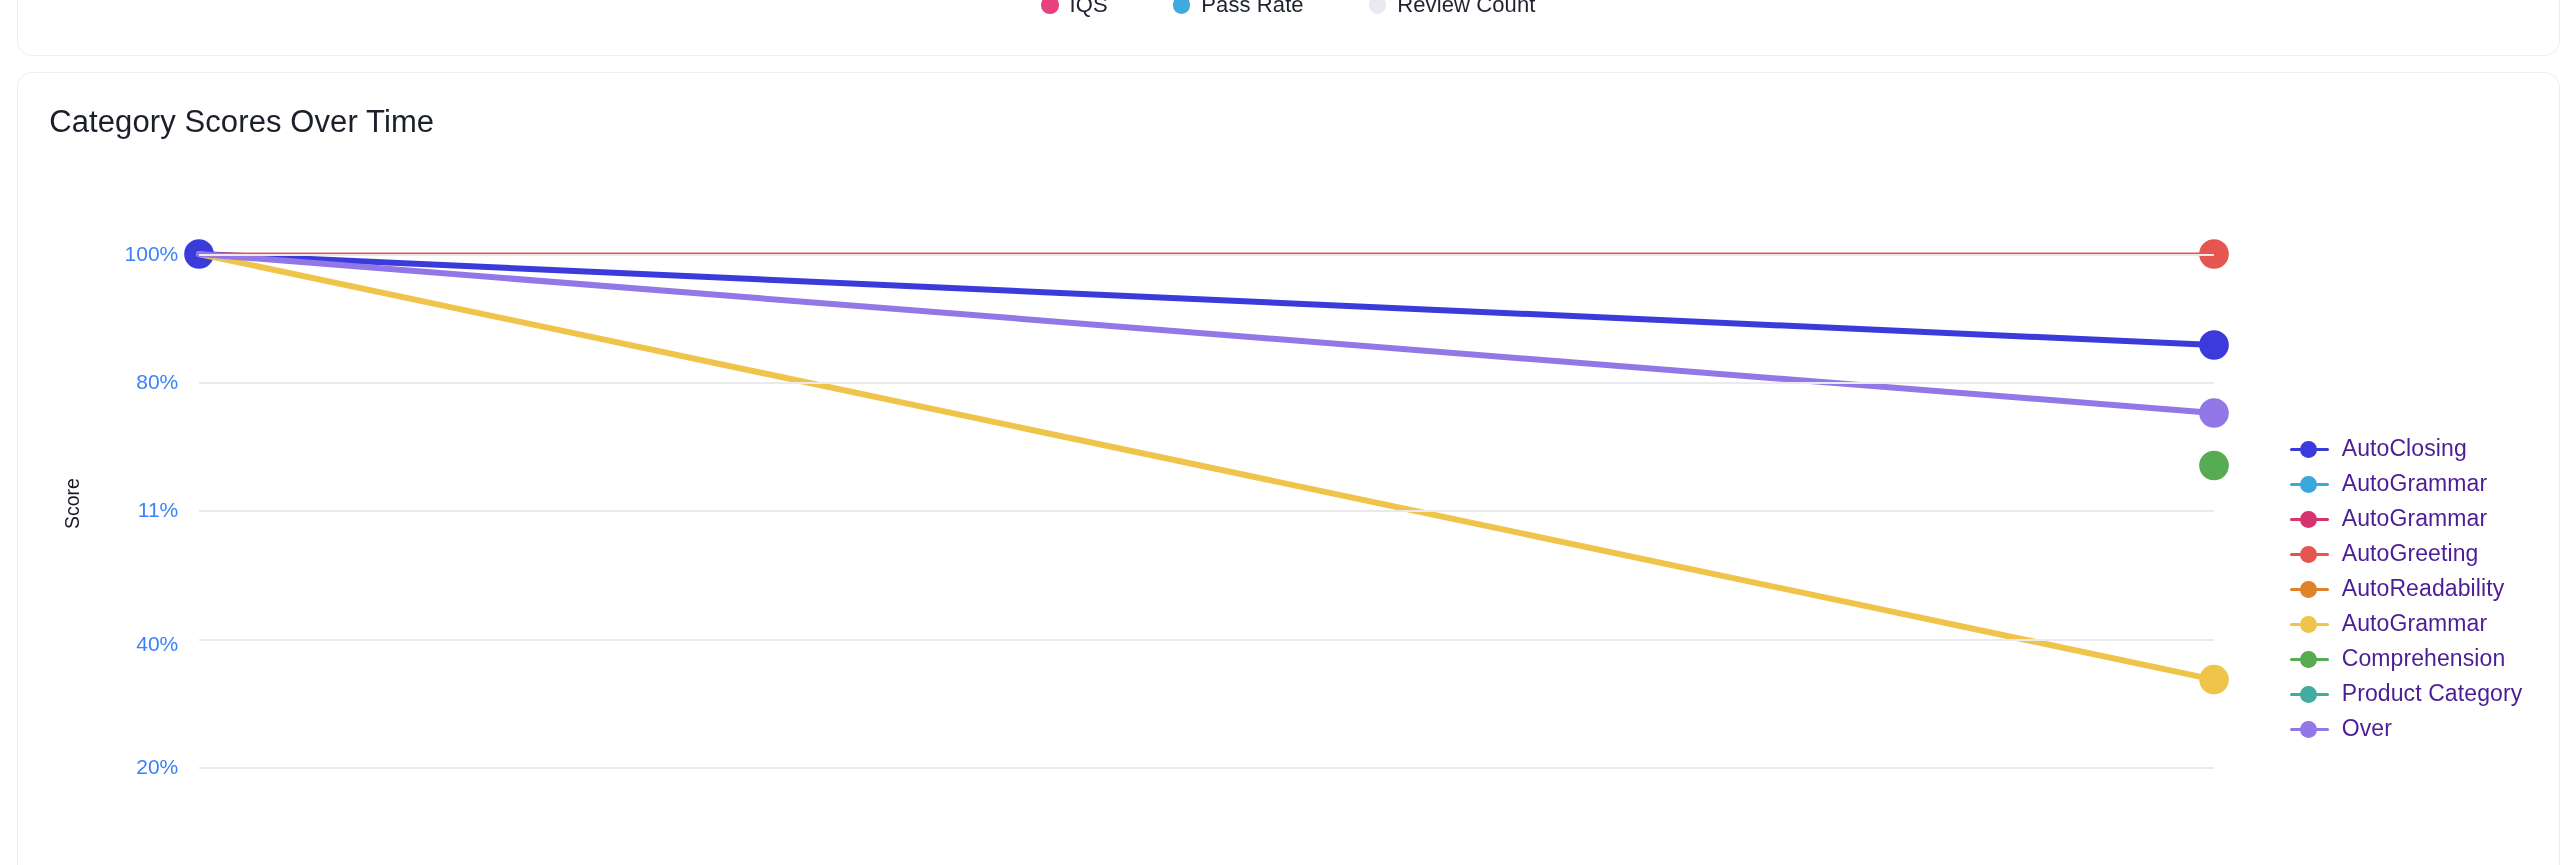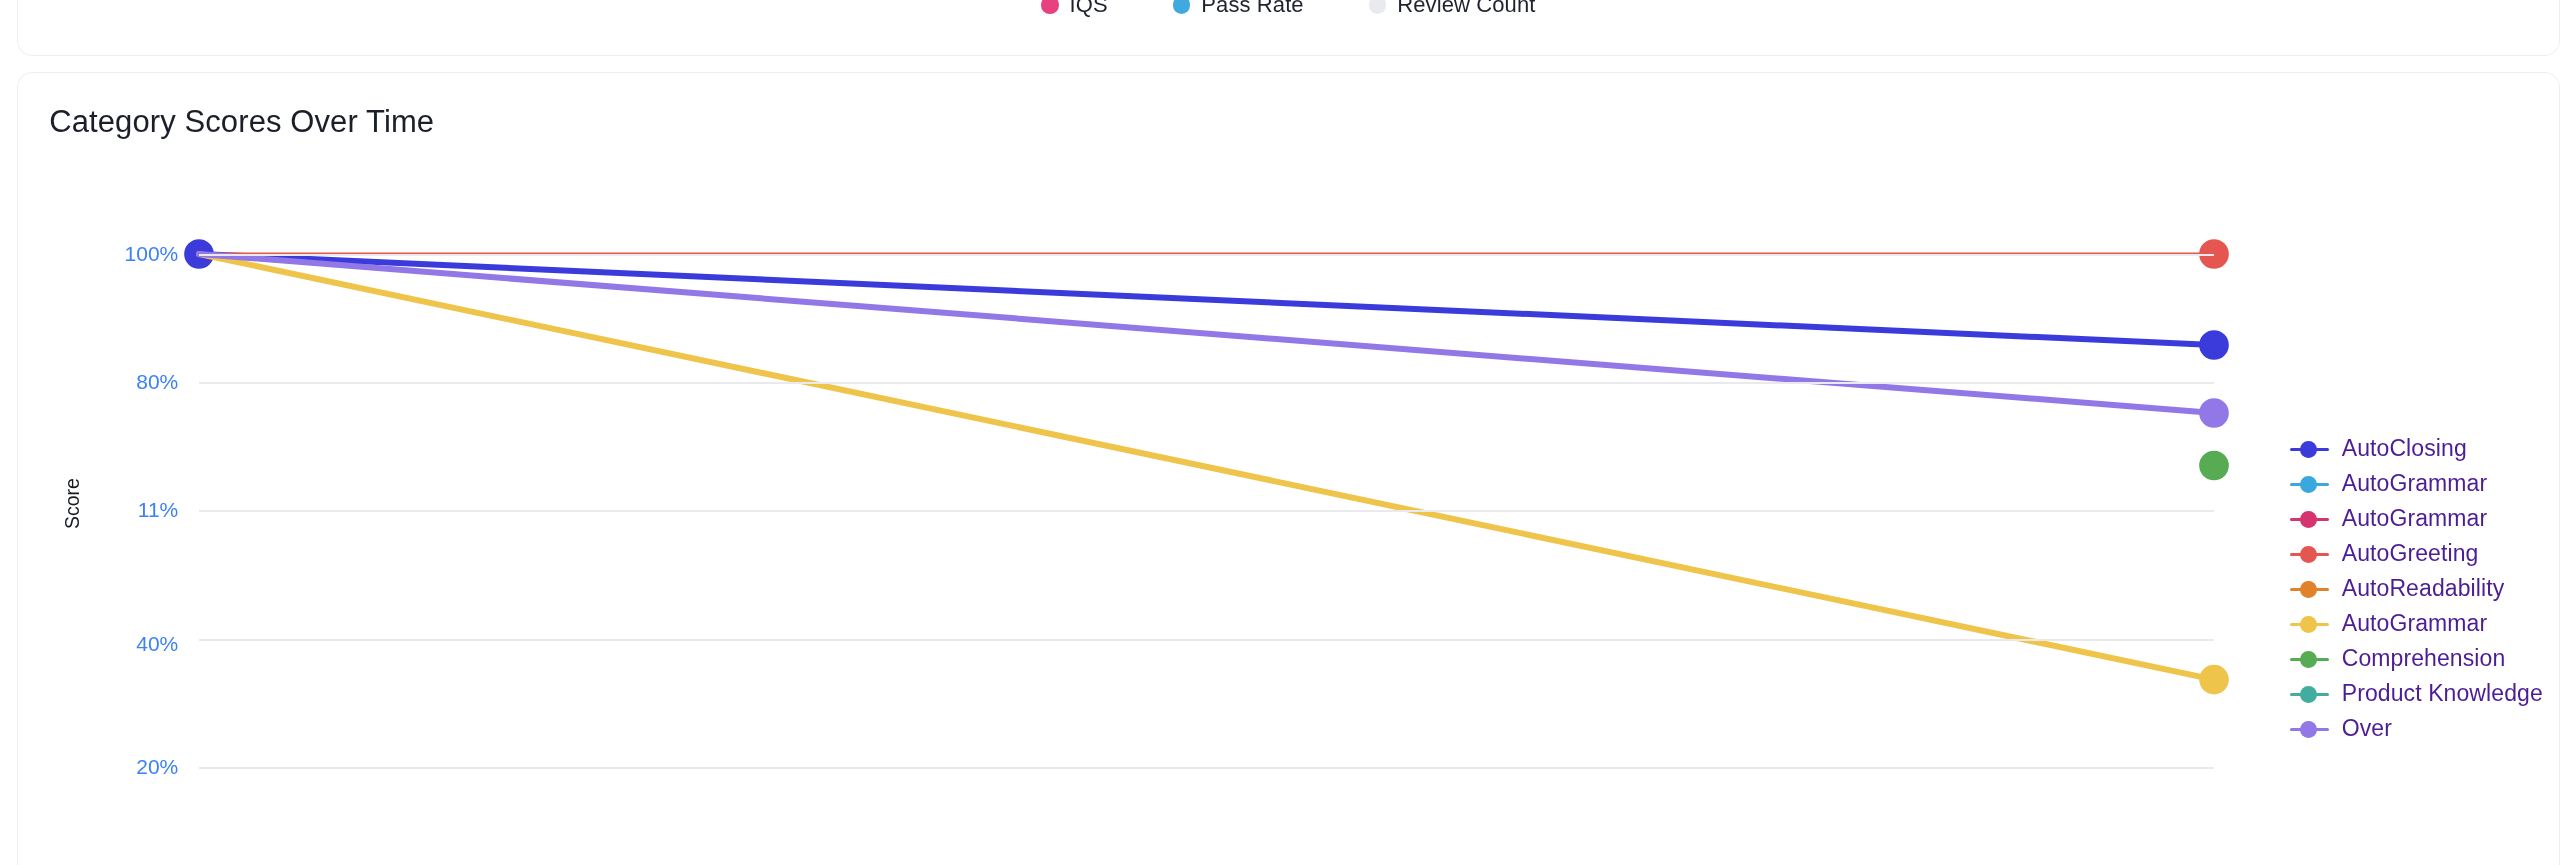--- a/index.html
+++ b/index.html
@@ -295,21 +295,21 @@
               <span class="bar" style="background: rgb(87, 171, 82);"></span>
               <span class="knob" style="background: rgb(87, 171, 82);"></span>
             </span>
             <span class="rl-label">Comprehension</span>
           </div>
           <div class="rl-item">
             <span class="rl-marker">
               <span class="bar" style="background: rgb(66, 173, 158);"></span>
               <span class="knob" style="background: rgb(66, 173, 158);"></span>
             </span>
-            <span class="rl-label">Product Knowledge</span>
+            <span class="rl-label">Product Category</span>
           </div>
           <div class="rl-item">
             <span class="rl-marker">
               <span class="bar" style="background: rgb(146, 119, 230);"></span>
               <span class="knob" style="background: rgb(146, 119, 230);"></span>
             </span>
             <span class="rl-label">Over</span>
           </div>
         </div>
     </div>

